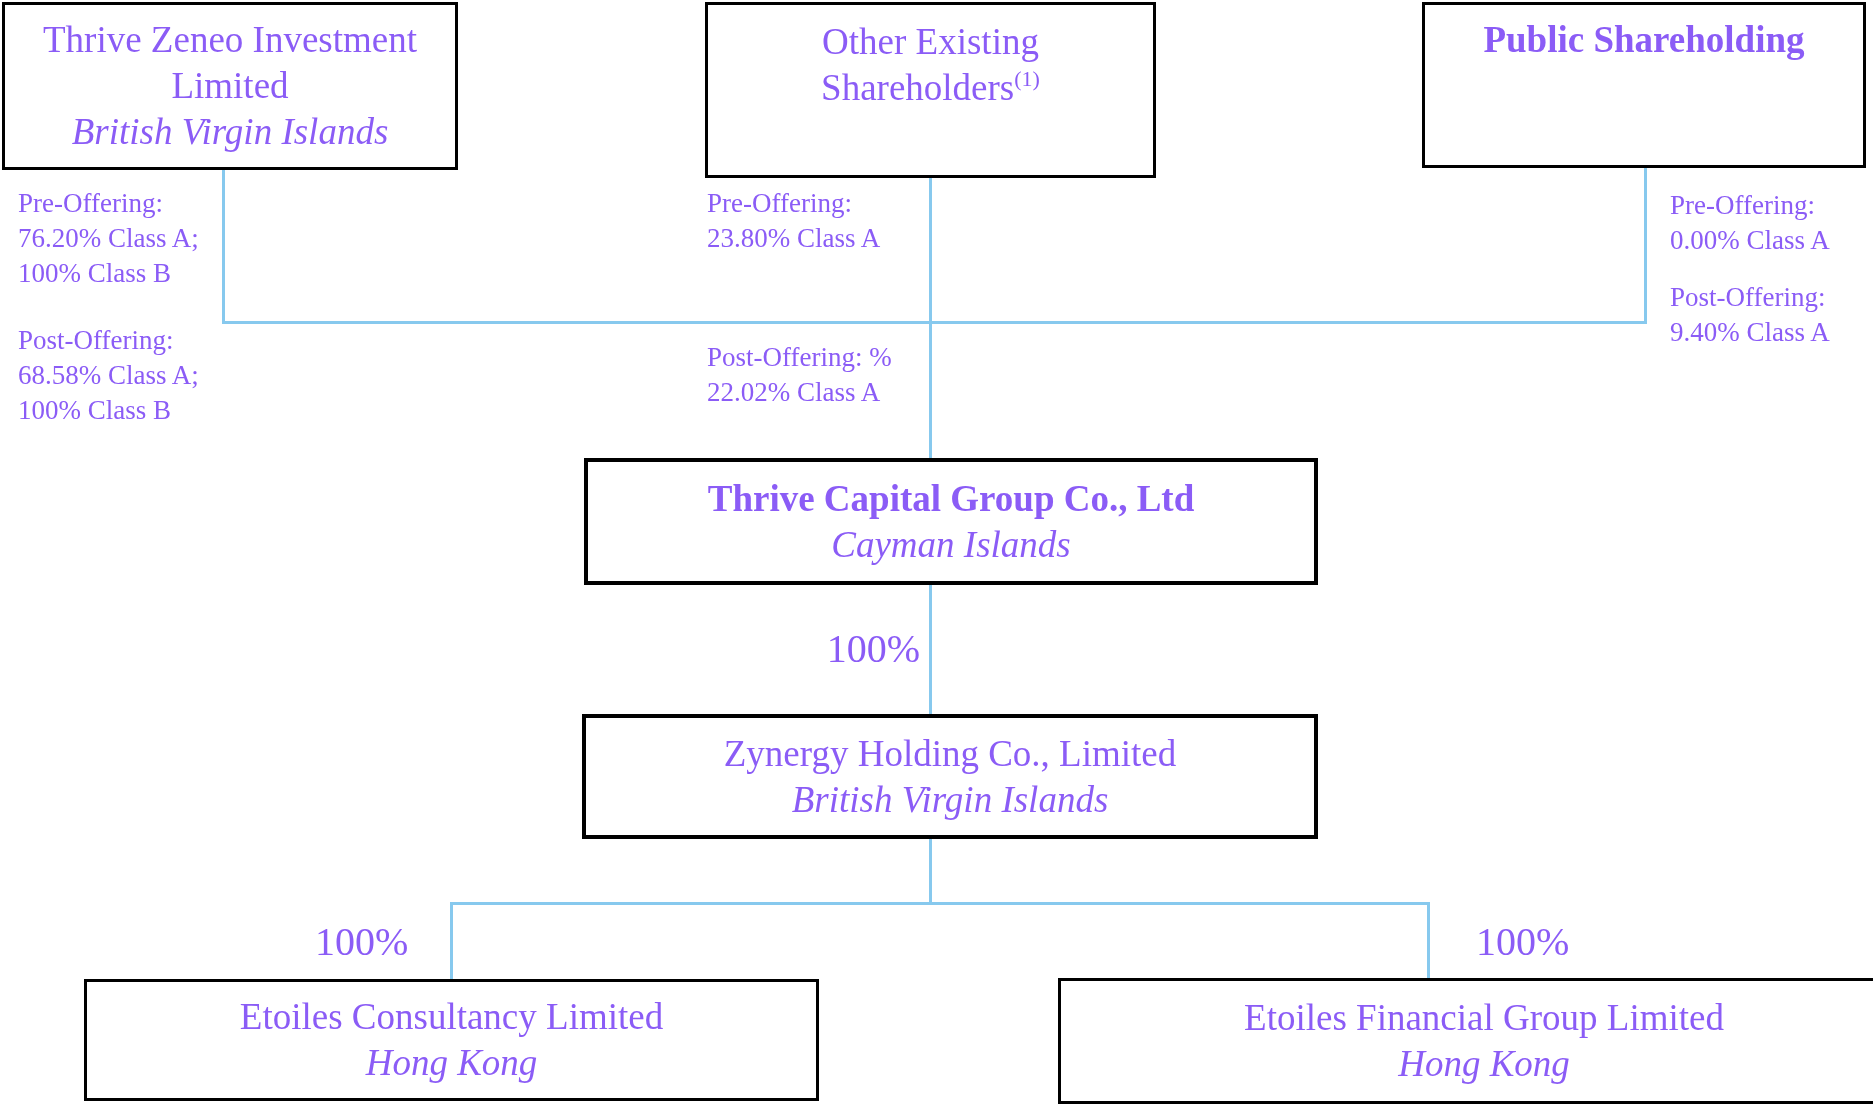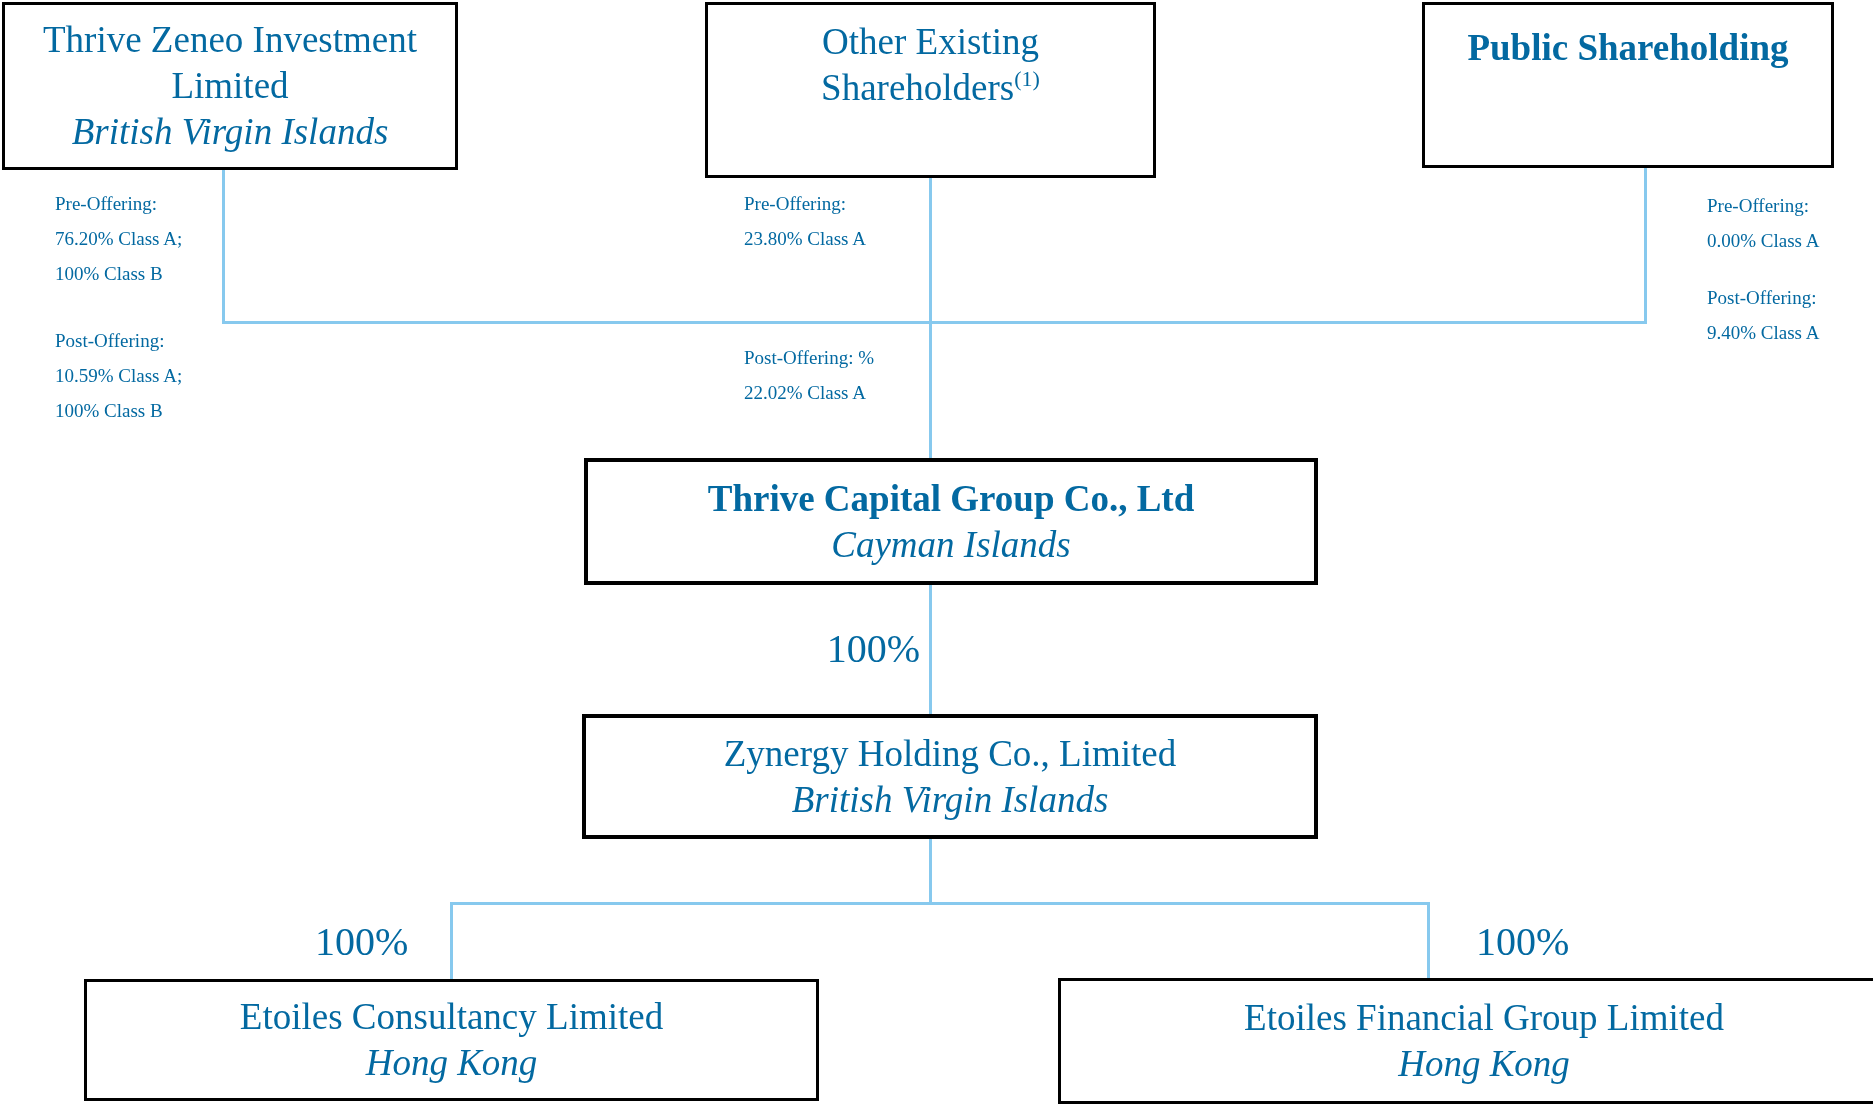--- a/index.html
+++ b/index.html
@@ -2,21 +2,21 @@
 <html><head>
 <meta charset="utf-8">
 <style>
   html, body { margin: 0; padding: 0; background: #ffffff; }
   #canvas {
     position: relative;
     width: 1873px;
     height: 1105px;
     background: #ffffff;
     font-family: "Liberation Serif", "DejaVu Serif", serif;
-    color: #0369a1;
+    color: #8b5cf6;
     overflow: hidden;
   }
   .node {
     position: absolute;
     box-sizing: border-box;
     border: 3px solid #000000;
     background: #ffffff;
     display: flex;
     flex-direction: column;
     align-items: center;
@@ -38,36 +38,35 @@
     font-size: 22px;
     line-height: 0;
     vertical-align: 14px;
   }
   .line {
     position: absolute;
     background: #87c9ee;
   }
   .own-block {
     position: absolute;
-    font-size: 19px;
+    font-size: 27px;
     line-height: 35px;
     white-space: nowrap;
-    margin-left: 37px;
   }
   .pct {
     position: absolute;
     font-size: 40px;
     line-height: 34px;
     white-space: nowrap;
   }
   .pct.right-anchor { text-align: right; }
   
   #node-thrive-zeneo       { left: 2px;    top: 2px;   width: 456px; height: 168px; }
   #node-other-existing     { left: 705px;  top: 2px;   width: 451px; height: 176px; padding: 14px 35px 0 35px; }
-  #node-public             { left: 1422px; top: 2px;   width: 412px; height: 166px; padding-top: 20px; }
+  #node-public             { left: 1422px; top: 2px;   width: 444px; height: 166px; padding-top: 12px; }
   #node-thrive-capital     { left: 576px;  top: 458px; width: 734px; height: 127px; }
   #node-zynergy            { left: 574px;  top: 714px; width: 736px; height: 125px; }
   #node-etoiles-consultancy{ left: 84px;   top: 979px; width: 735px; height: 122px; }
   #node-etoiles-financial  { left: 1058px; top: 978px; width: 852px; height: 126px; }
   
   #line-left-drop        { left: 222px;  top: 170px; width: 3px;    height: 152px; }
   #line-center-drop-top  { left: 929px;  top: 178px; width: 3px;    height: 280px; }
   #line-right-drop       { left: 1644px; top: 168px; width: 3px;    height: 154px; }
   #line-h-top            { left: 222px;  top: 321px; width: 1425px; height: 3px;   }
   #line-center-mid       { left: 929px;  top: 585px; width: 3px;    height: 129px; }
@@ -114,21 +113,21 @@
     <div class="node-title bold">Public Shareholding</div>
   </div>
 
   <div class="own-block" id="own-left-pre">
     <div>Pre-Offering:</div>
     <div>76.20% Class A;</div>
     <div>100% Class B</div>
   </div>
   <div class="own-block" id="own-left-post">
     <div>Post-Offering:</div>
-    <div>10.59% Class A;</div>
+    <div>68.58% Class A;</div>
     <div>100% Class B</div>
   </div>
 
   <div class="own-block" id="own-center-pre">
     <div>Pre-Offering:</div>
     <div>23.80% Class A</div>
   </div>
   <div class="own-block" id="own-center-post">
     <div>Post-Offering: %</div>
     <div>22.02% Class A</div>

